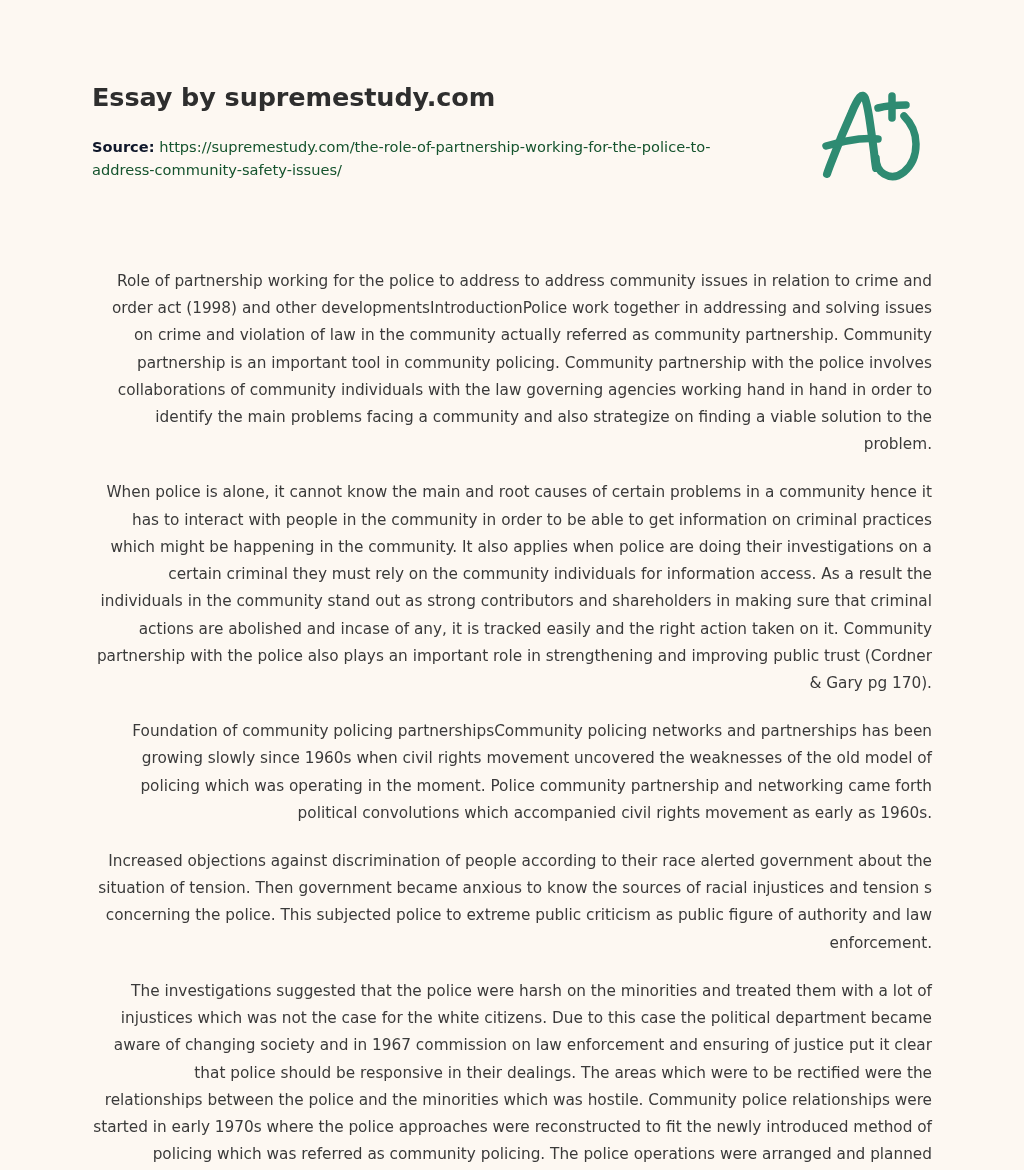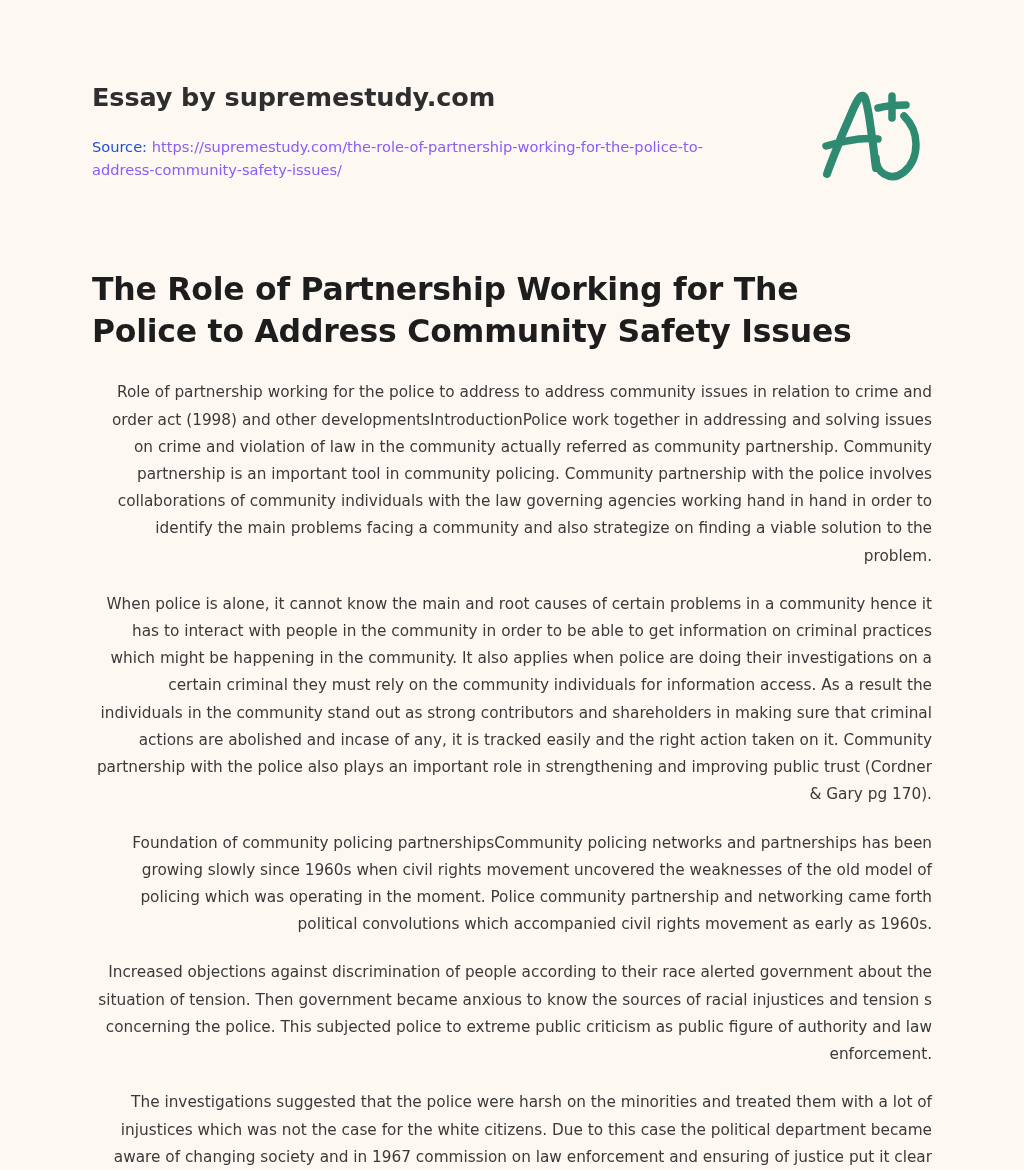--- a/index.html
+++ b/index.html
@@ -41,25 +41,26 @@
   .source-line {
     margin-top: 22px;
     font-size: 14.6px;
     line-height: 1.62;
     max-width: 660px;
     color: #8a8a86;
     word-break: break-word;
   }
 
   .source-label {
-    color: #1d4ed8;
+    color: #0f172a;
+    font-weight: bold;
   }
 
   .source-url {
-    color: #8b5cf6;
+    color: #14532d;
     text-decoration: none;
   }
 
   .logo {
     position: absolute;
     top: 58px;
     right: -10px;
     width: 130px;
     height: 110px;
   }
@@ -128,21 +129,20 @@
         <path d="M66 24 Q78 21 94 21" stroke-width="7.5"></path>
 
         <path d="M92 32 Q104 44 104 60 Q104 78 92 88 Q82 96 72 90 Q64 85 64 74" stroke-width="7.5"></path>
       </svg>
     </div>
 
   </div>
 
   <div class="article">
 
-    <h1 class="article-title">The Role of Partnership Working for The Police to Address Community Safety Issues</h1>
 
     <div class="body-copy">
       <p>Role of partnership working for the police to address to address community issues in relation to crime and order act (1998) and other developmentsIntroductionPolice work together in addressing and solving issues on crime and violation of law in the community actually referred as community partnership. Community partnership is an important tool in community policing. Community partnership with the police involves collaborations of community individuals with the law governing agencies working hand in hand in order to identify the main problems facing a community and also strategize on finding a viable solution to the problem.</p>
       <p>When police is alone, it cannot know the main and root causes of certain problems in a community hence it has to interact with people in the community in order to be able to get information on criminal practices which might be happening in the community. It also applies when police are doing their investigations on a certain criminal they must rely on the community individuals for information access. As a result the individuals in the community stand out as strong contributors and shareholders in making sure that criminal actions are abolished and incase of any, it is tracked easily and the right action taken on it. Community partnership with the police also plays an important role in strengthening and improving public trust (Cordner &amp; Gary pg 170).</p>
       <p>Foundation of community policing partnershipsCommunity policing networks and partnerships has been growing slowly since 1960s when civil rights movement uncovered the weaknesses of the old model of policing which was operating in the moment. Police community partnership and networking came forth political convolutions which accompanied civil rights movement as early as 1960s.</p>
       <p>Increased objections against discrimination of people according to their race alerted government about the situation of tension. Then government became anxious to know the sources of racial injustices and tension s concerning the police. This subjected police to extreme public criticism as public figure of authority and law enforcement.</p>
       <p>The investigations suggested that the police were harsh on the minorities and treated them with a lot of injustices which was not the case for the white citizens. Due to this case the political department became aware of changing society and in 1967 commission on law enforcement and ensuring of justice put it clear that police should be responsive in their dealings. The areas which were to be rectified were the relationships between the police and the minorities which was hostile. Community police relationships were started in early 1970s where the police approaches were reconstructed to fit the newly introduced method of policing which was referred as community policing. The police operations were arranged and planned according to geographical or community bases in order to bring close relation with the citizens in the communities.</p>
 
     </div>
 

